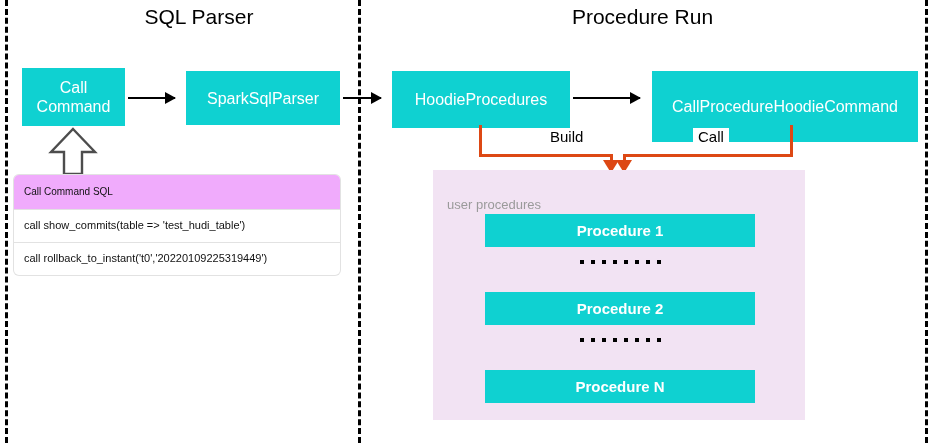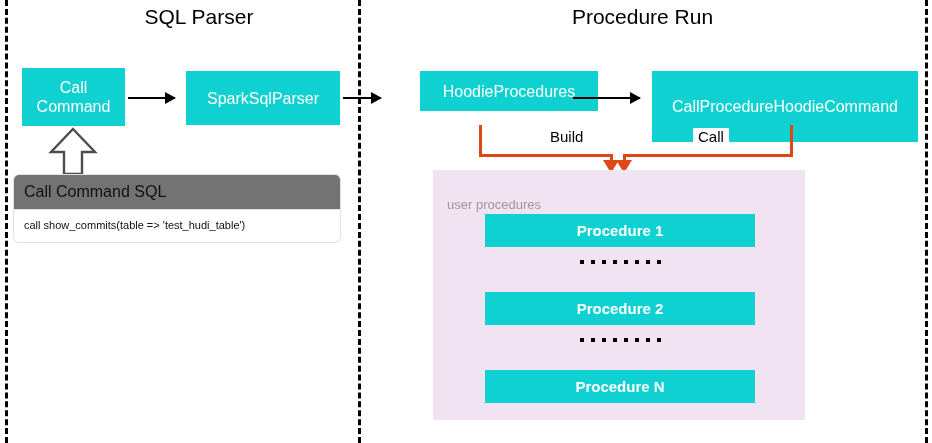--- a/index.html
+++ b/index.html
@@ -29,21 +29,21 @@
 
   
   .tealbox{
     position:absolute;background:#0fd1d1;color:#ffffff;
     display:flex;align-items:center;justify-content:center;
     text-align:center;font-size:16px;line-height:19px;
     box-sizing:border-box;
   }
   #box-call-command{left:22px;top:68px;width:103px;height:58px;}
   #box-spark-parser{left:186px;top:71px;width:154px;height:54px;}
-  #box-hoodie-procedures{left:392px;top:71px;width:178px;height:40px;margin-left:28px;}
+  #box-hoodie-procedures{left:392px;top:71px;width:178px;height:57px;}
   #box-call-procedure-cmd{left:652px;top:71px;width:266px;height:71px;}
 
   .tealbox .lbl{display:block;}
   .tealbox .lbl .line{display:block;}
 
   
   .arrow-h{position:absolute;height:2px;background:#000;}
   .arrow-h::after{
     content:"";position:absolute;right:-1px;top:-5px;
     border-left:11px solid #000;
@@ -58,22 +58,22 @@
   #hollow-up-arrow{position:absolute;left:48px;top:126px;width:50px;height:50px;}
 
   
   #sql-table{
     position:absolute;left:14px;top:175px;width:326px;
     border-radius:5px;overflow:hidden;
     box-shadow:0 0 0 1px #e2e2e2;
     background:#ffffff;
   }
   #sql-table .hdr{
-    background:#737373;color:#111;
-    font-size:16px;line-height:17px;
+    background:#f0abfc;color:#111;
+    font-size:10px;line-height:17px;
     padding:8px 10px 9px 10px;
     border-bottom:1px solid #e2e2e2;
   }
   #sql-table .row{
     font-size:11px;line-height:15px;color:#111;
     padding:8px 10px 9px 10px;
     border-bottom:1px solid #e2e2e2;
     white-space:nowrap;
   }
   #sql-table .row:last-child{border-bottom:none;}
@@ -156,20 +156,21 @@
   <div class="arrow-h" id="arrow-spark-hoodie"></div>
   <div class="arrow-h" id="arrow-hoodie-cmd"></div>
 
   <svg id="hollow-up-arrow" viewBox="0 0 50 50">
     <polygon points="25,3 47,26 34,26 34,48 16,48 16,26 3,26" fill="#ffffff" stroke="#4d4d4d" stroke-width="2.4" stroke-linejoin="miter"></polygon>
   </svg>
 
   <div id="sql-table">
     <div class="hdr">Call Command SQL</div>
     <div class="row">call show_commits(table =&gt; 'test_hudi_table')</div>
+    <div class="row">call rollback_to_instant('t0','20220109225319449')</div>
   </div>
 
   <div class="oline ov" style="left:479px;top:125px;height:32px;"></div>
   <div class="oline oh" style="left:479px;top:154px;width:134px;"></div>
   <div class="oline ov" style="left:610px;top:154px;height:9px;"></div>
   <div class="oarrow" style="left:603px;top:160px;"></div>
   <div class="conn-label" id="label-build">Build</div>
 
   <div class="oline ov" style="left:790px;top:125px;height:32px;"></div>
   <div class="oline oh" style="left:623px;top:154px;width:170px;"></div>

